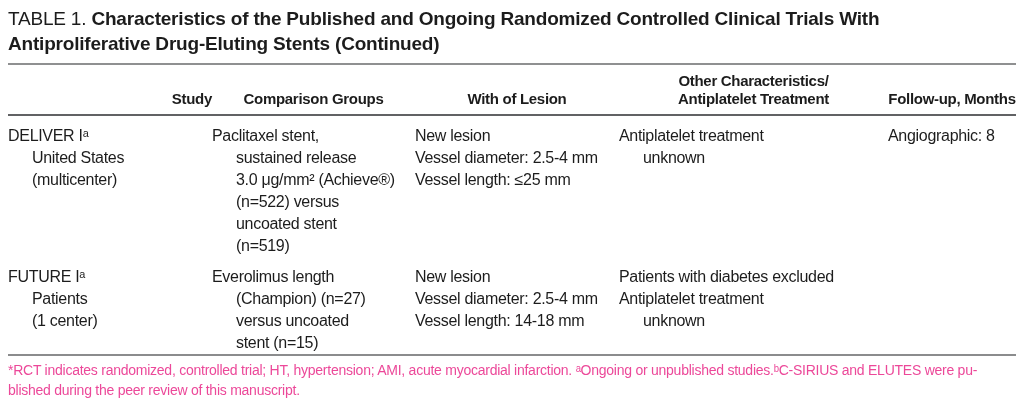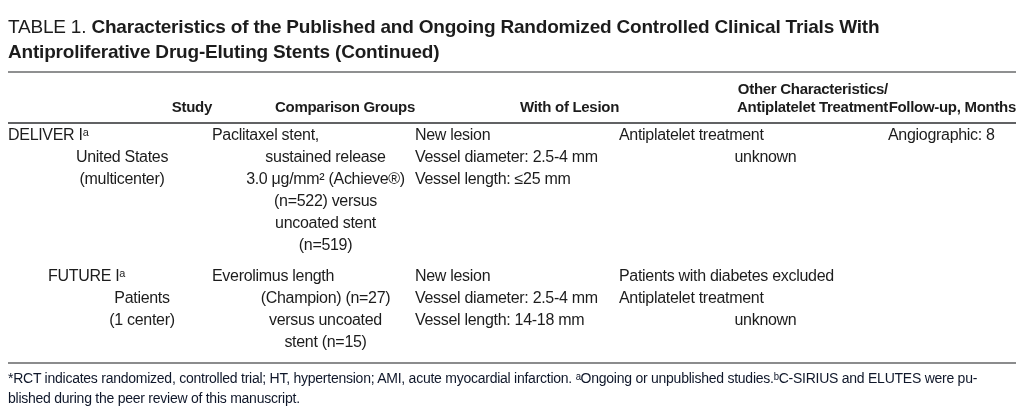--- a/index.html
+++ b/index.html
@@ -8,21 +8,21 @@
     width: 1024px;
     height: 411px;
     font-family: "Liberation Sans", "DejaVu Sans", sans-serif;
     color: #1c1c1c;
     overflow: hidden;
   }
   .page { width: 1024px; height: 411px; padding: 0 8px; }
 
   
   .title {
-    padding-top: 14px;
+    padding-top: 6px;
     font-size: 19px;
     line-height: 25px;
     max-width: 932px;
     letter-spacing: -0.2px;
   }
   .title .t-label { font-weight: 400; }
   .title .t-text  { font-weight: 700; }
 
   
   .rule { width: 1008px; border: 0; }
@@ -39,41 +39,41 @@
 
   
   .header-row { align-items: end; min-height: 49px; padding-bottom: 6px; }
   .th {
     font-weight: 700;
     font-size: 15px;
     line-height: 18px;
     letter-spacing: -0.3px;
     white-space: nowrap;
   }
-  .th.center { text-align: right; }
+  .th.center { text-align: center; }
   .th.left { text-align: right; }
 
   
   .td {
-    padding-top: 0;
+    padding-top: 9px;
     font-size: 16px;
     line-height: 22px;
     letter-spacing: -0.3px;
     white-space: nowrap;
   }
   .td .line { padding-left: 0; }
-  .td .line.indent { padding-left: 24px; text-align: center; }
+  .td .line.indent { padding-left: 24px; }
 
   
   .footnote {
     margin-top: 4px;
     font-size: 14px;
     line-height: 20px;
     letter-spacing: -0.25px;
-    color: #0f172a;
+    color: #ec4899;
   }
 </style>
 </head>
 <body>
 
 <div class="page">
 
   <div class="title">
     <span class="t-label">TABLE 1.</span>
     <span class="t-text">Characteristics of the Published and Ongoing Randomized Controlled Clinical Trials With Antiproliferative Drug-Eluting Stents (Continued)</span>
@@ -121,21 +121,21 @@
         <div class="line">Vessel diameter: 2.5-4 mm</div>
         <div class="line">Vessel length: ≤25 mm</div>
       </div>
       <div class="td row1-cell" style="min-height: 141px;">
         <div class="line">Antiplatelet treatment</div>
         <div class="line indent">unknown</div>
       </div>
       <div class="td row1-cell" style="min-height: 141px;">
         <div class="line">Angiographic: 8</div>
       </div>
-      <div class="td row2-cell" style="min-height: 97px; margin-left: 40px;">
+      <div class="td row2-cell" style="min-height: 97px;">
         <div class="line">FUTURE Iᵃ</div>
         <div class="line indent">Patients</div>
         <div class="line indent">(1 center)</div>
       </div>
       <div class="td row2-cell" style="min-height: 97px;">
         <div class="line">Everolimus length</div>
         <div class="line indent">(Champion) (n=27)</div>
         <div class="line indent">versus uncoated</div>
         <div class="line indent">stent (n=15)</div>
       </div>

